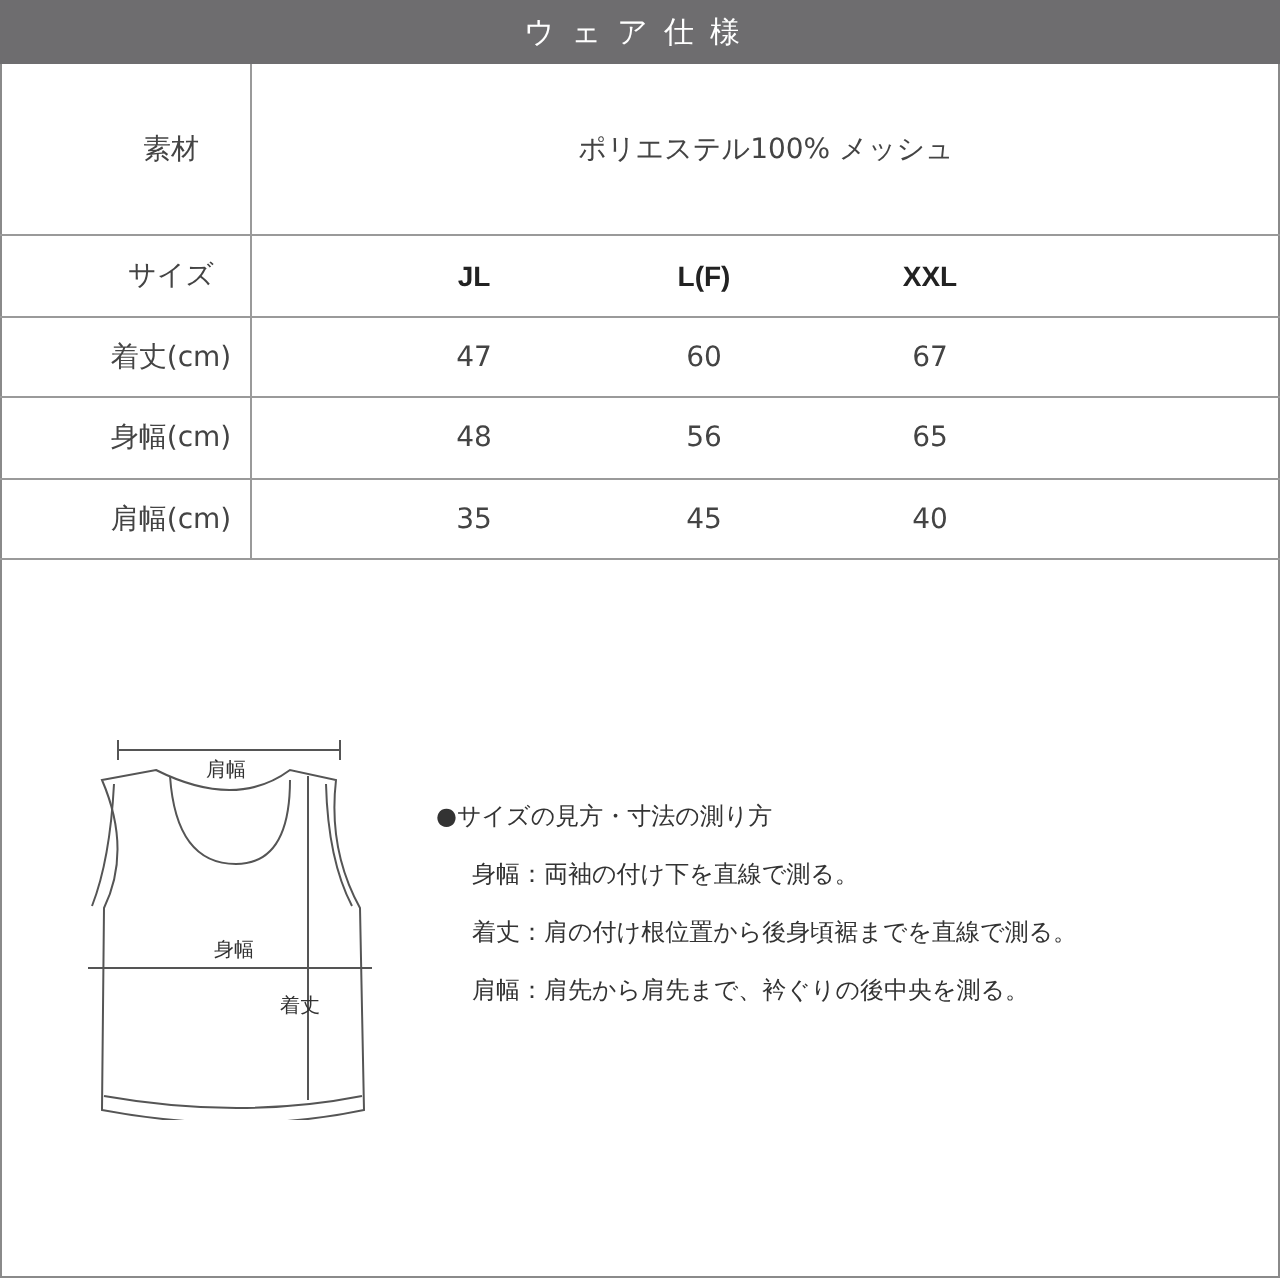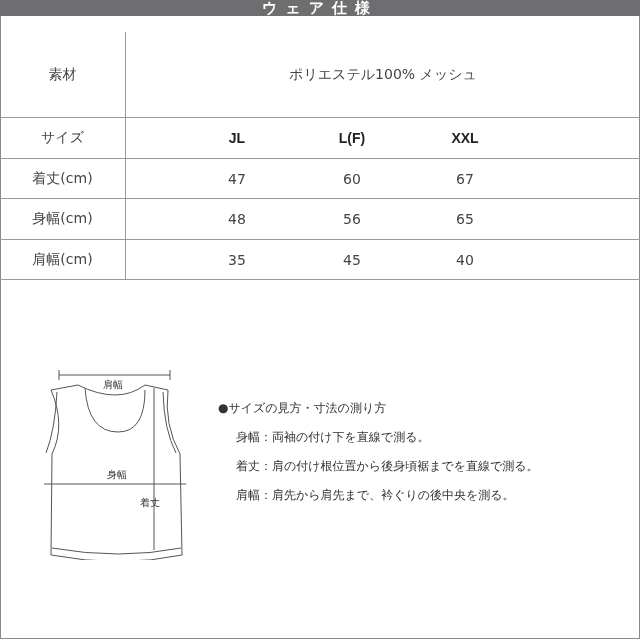--- a/index.html
+++ b/index.html
@@ -1,27 +1,27 @@
 <!DOCTYPE html>
 <html><head>
 <meta charset="utf-8">
 <style>
   html, body { margin:0; padding:0; background:#ffffff; }
   body { width:640px; height:640px; position:relative; overflow:hidden;
          font-family:"DejaVu Sans", sans-serif; color:#333; }
   .frame { position:absolute; left:0; top:0; width:638px; height:638px;
            border:1px solid #8a8a8a; border-top:none; }
-  .header { position:absolute; left:0; top:0; width:640px; height:16px;
-            background:#6e6d6f; color:#fff; font-weight:bold; font-size:15px;
+  .header { position:absolute; left:0; top:0; width:640px; height:32px;
+            background:#6e6d6f; color:#fff; font-weight:normal; font-size:15px;
             letter-spacing:8px; display:flex; align-items:center; justify-content:center; }
   .hline { position:absolute; left:0; width:640px; height:1px; background:#9a9a9a; }
   .vline { position:absolute; left:125px; top:32px; width:1px; height:248px; background:#9a9a9a; }
   .cell { position:absolute; display:flex; align-items:center; justify-content:center;
           font-size:14px; color:#444; }
-  .lbl { left:0; width:125px; }
+  .lbl { left:0; width:125px;padding-left:23px; }
   .bold { font-weight:bold; color:#222; font-family:"Liberation Sans Narrow","Liberation Sans", sans-serif; }
   .col { width:80px; }
   .notes { position:absolute; left:220px; top:400px; font-size:12px; color:#333; }
   .notes .title { margin-bottom:12px; }
   .notes .line { margin-left:16px; margin-bottom:12px; }
   .diag-label { position:absolute; font-size:10px; color:#333; }
 </style>
 </head>
 <body>
 

